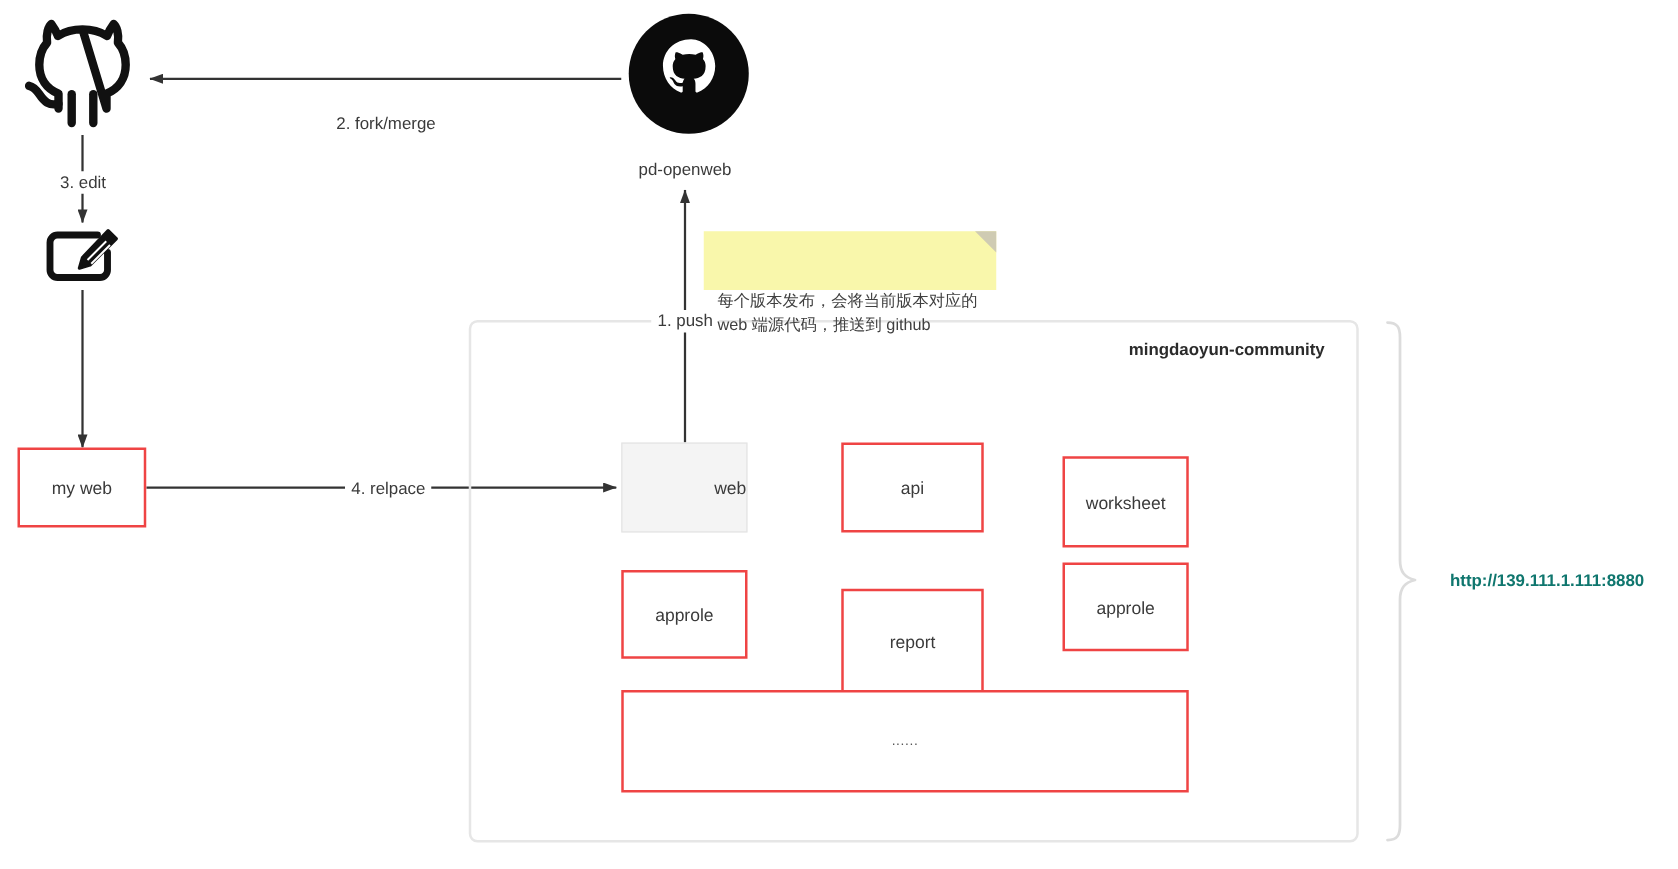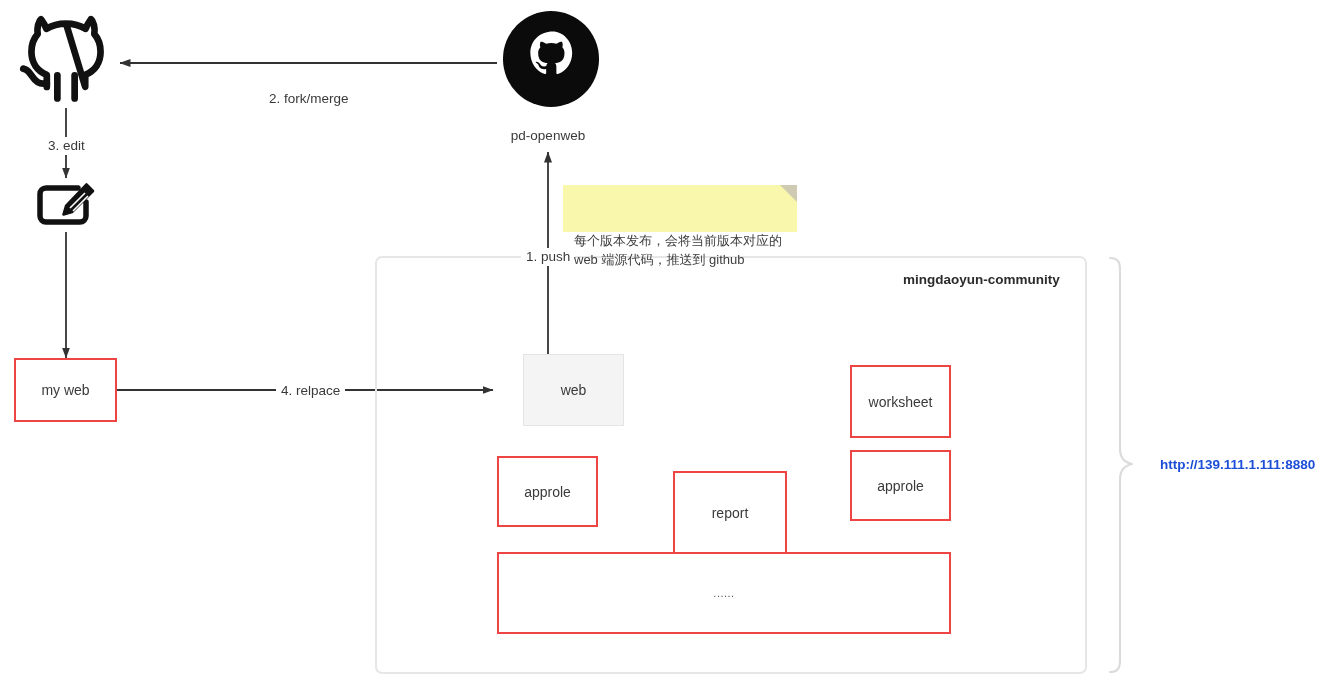--- a/index.html
+++ b/index.html
@@ -103,21 +103,21 @@
     width: 0; height: 0;
     border-left: 17px solid transparent;
     border-top: 17px solid #cfcbb3;
   }
 
   
   .url-label {
     position: absolute;
     font-size: 13.5px;
     font-weight: bold;
-    color: #1d4ed8;
+    color: #0f766e;
     white-space: nowrap;
   }
 
   
   .icon-wrap { position: absolute; }
 </style>
 </head>
 <body>
 
 <div id="canvas">
@@ -214,22 +214,25 @@
     </svg>
   </div>
 
   <div class="node-box" style="left:14px; top:358px; width:103px; height:64px;">
     <span>my web</span>
   </div>
 
   <div class="group-container" style="left:375px; top:256px; width:712px; height:418px;"></div>
   <div class="group-title" style="left:903px; top:272px;">mingdaoyun-community</div>
 
-  <div class="node-box muted" style="left:523px; top:354px; width:101px; height:72px;">
+  <div class="node-box muted" style="left:497px; top:354px; width:101px; height:72px;justify-content:flex-end;">
     <span>web</span>
+  </div>
+  <div class="node-box" style="left:673px; top:354px; width:114px; height:72px;">
+    <span>api</span>
   </div>
   <div class="node-box" style="left:850px; top:365px; width:101px; height:73px;">
     <span>worksheet</span>
   </div>
 
   <div class="node-box" style="left:497px; top:456px; width:101px; height:71px;">
     <span>approle</span>
   </div>
   <div class="node-box" style="left:673px; top:471px; width:114px; height:84px;align-items:center;">
     <span>report</span>

